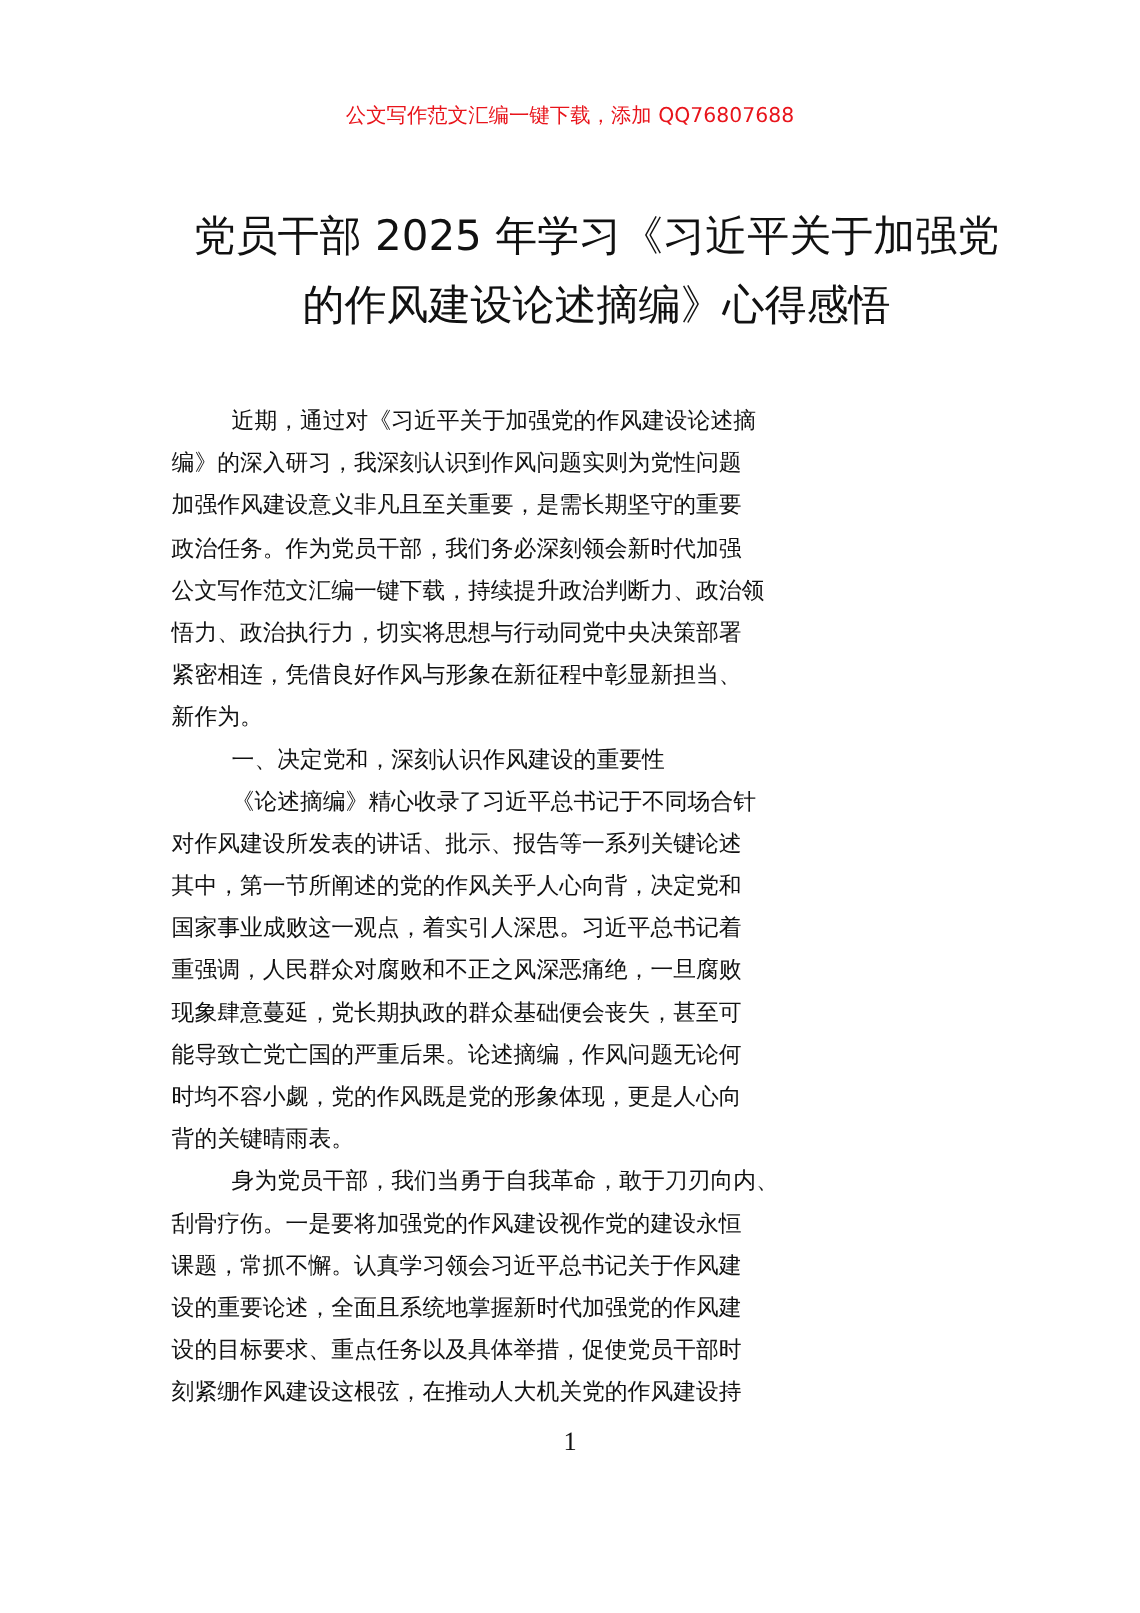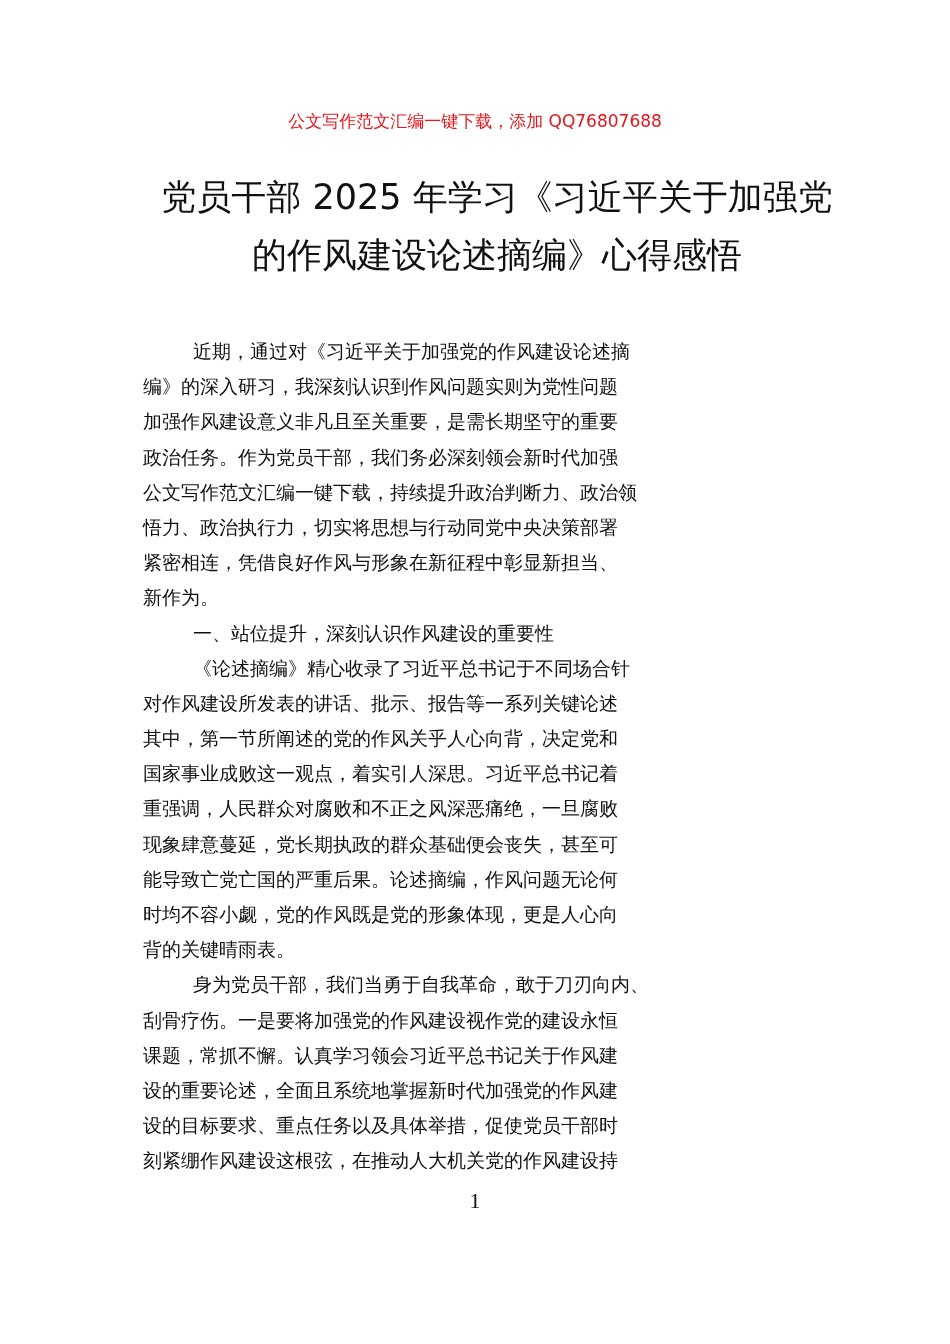--- a/index.html
+++ b/index.html
@@ -25,21 +25,20 @@
     .header-note {
       position: absolute;
       top: 85px;
       left: 0;
       width: 950px;
       text-align: center;
       font-size: 17px;
       line-height: 24px;
       color: #e8141b;
       letter-spacing: 0px;
-      margin-top: 24px;
     }
     .title {
       position: absolute;
       top: 168px;
       left: 0;
       width: 950px;
       text-align: center;
       font-size: 35px;
       color: #111111;
     }
@@ -93,21 +92,21 @@
 
   <div class="body-text">
     <span class="line indent">近期，通过对《习近平关于加强党的作风建设论述摘</span>
     <span class="line">编》的深入研习，我深刻认识到作风问题实则为党性问题</span>
     <span class="line">加强作风建设意义非凡且至关重要，是需长期坚守的重要</span>
     <span class="line">政治任务。作为党员干部，我们务必深刻领会新时代加强</span>
     <span class="line">公文写作范文汇编一键下载，持续提升政治判断力、政治领</span>
     <span class="line">悟力、政治执行力，切实将思想与行动同党中央决策部署</span>
     <span class="line">紧密相连，凭借良好作风与形象在新征程中彰显新担当、</span>
     <span class="line">新作为。</span>
-    <span class="line indent">一、站位提升，深刻认识作风建设的重要性</span>
+    <span class="line indent">一、决定党和，深刻认识作风建设的重要性</span>
     <span class="line indent">《论述摘编》精心收录了习近平总书记于不同场合针</span>
     <span class="line">对作风建设所发表的讲话、批示、报告等一系列关键论述</span>
     <span class="line">其中，第一节所阐述的党的作风关乎人心向背，决定党和</span>
     <span class="line">国家事业成败这一观点，着实引人深思。习近平总书记着</span>
     <span class="line">重强调，人民群众对腐败和不正之风深恶痛绝，一旦腐败</span>
     <span class="line">现象肆意蔓延，党长期执政的群众基础便会丧失，甚至可</span>
     <span class="line">能导致亡党亡国的严重后果。论述摘编，作风问题无论何</span>
     <span class="line">时均不容小觑，党的作风既是党的形象体现，更是人心向</span>
     <span class="line">背的关键晴雨表。</span>
     <span class="line indent">身为党员干部，我们当勇于自我革命，敢于刀刃向内、</span>

